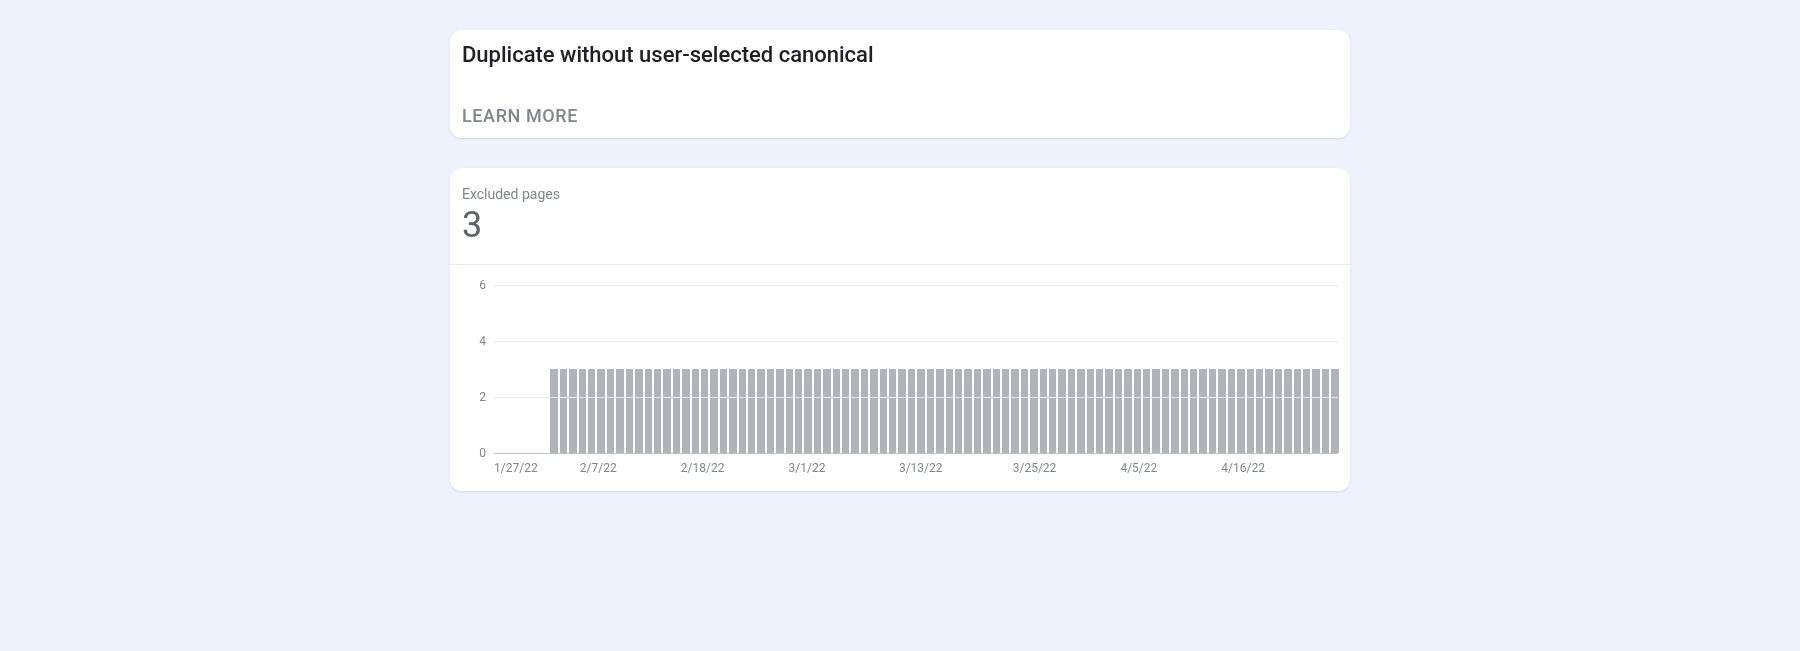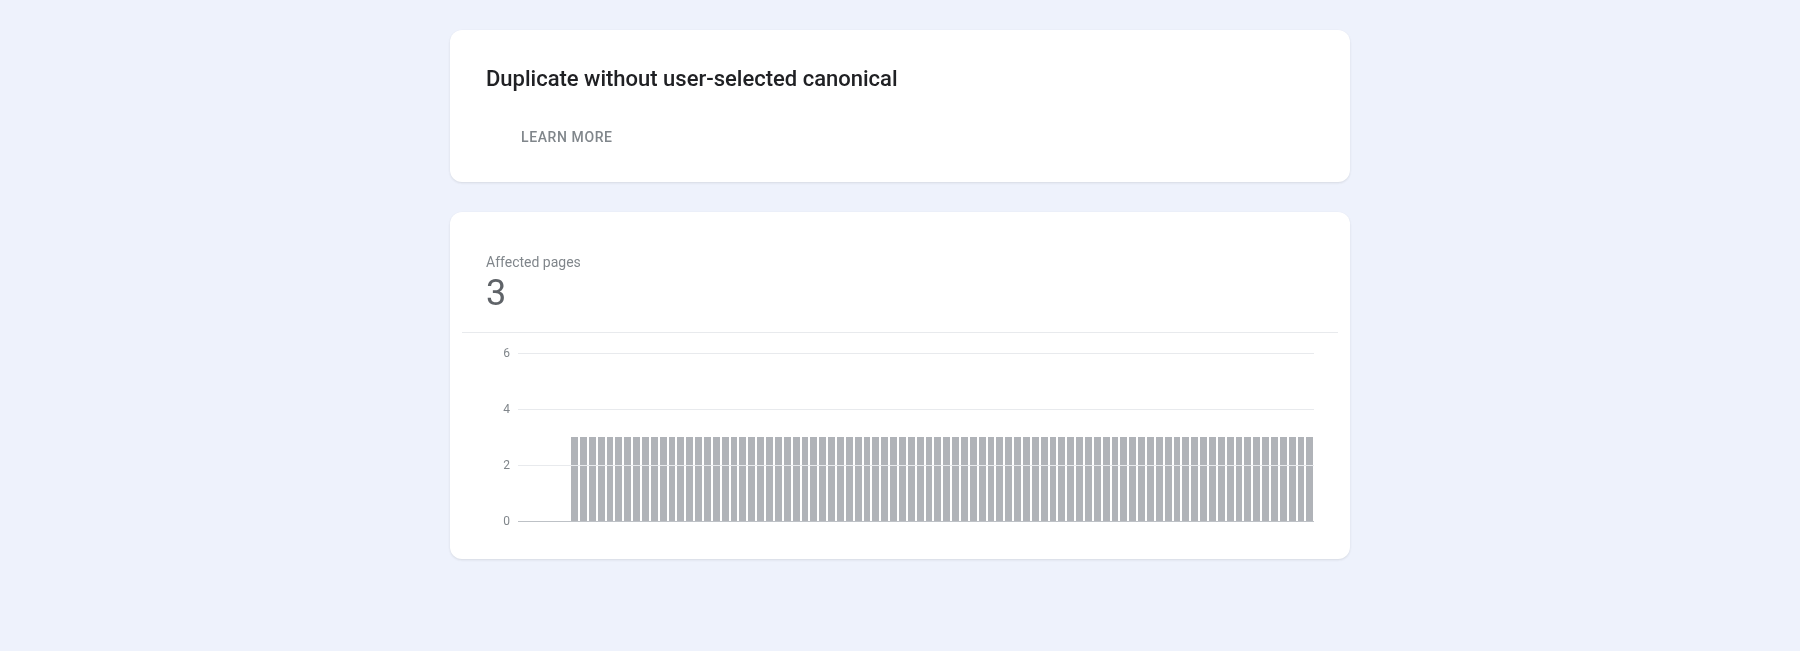--- a/index.html
+++ b/index.html
@@ -12,45 +12,44 @@
     }
     .center-col {
       width: 900px;
       margin: 0 auto;
       padding-top: 30px;
     }
     .card {
       background: #fff;
       border-radius: 12px;
       box-shadow: 0 1px 2px rgba(60,64,67,.08), 0 1px 3px rgba(60,64,67,.06);
-      padding: 36px;
+      padding: 12px;
       overflow: hidden;
     }
     .card + .card { margin-top: 30px; }
 
     .title {
       font-size: 22px;
       font-weight: 500;
       color: #202124;
       letter-spacing: 0;
     }
     .status {
       margin-top: 4px;
       font-size: 16px;
       color: #5f6368;
     }
     .learn-more {
       margin-top: 38px;
-      font-size: 14px;
+      font-size: 18px;
       font-weight: 500;
       letter-spacing: .6px;
       color: #80868b;
       cursor: pointer;
       display: inline-block;
-      margin-left: 35px;
     }
 
     .metric-label {
       font-size: 14px;
       color: #80868b;
       margin-top: 6px;
     }
     .metric-value {
       font-size: 36px;
       color: #5f6368;
@@ -132,21 +131,21 @@
 <body>
 
 <div class="center-col">
 
   <div class="card">
     <div class="title">Duplicate without user-selected canonical</div>
     <div class="learn-more">LEARN MORE</div>
   </div>
 
   <div class="card second-card">
-    <div class="metric-label">Affected pages</div>
+    <div class="metric-label">Excluded pages</div>
     <div class="metric-value">3</div>
     <hr class="hr">
 
     <div class="chart-wrap" id="chart">
       <div class="plot" id="plot" style="top: 10px; bottom: 22px;">
         <div class="bars" id="bars">
             <div class="bar-slot">
               <div class="bar" style="height: 0px;"></div>
             </div>
             <div class="bar-slot">
@@ -411,20 +410,30 @@
               <div class="bar" style="height: 84px;"></div>
             </div>
             <div class="bar-slot">
               <div class="bar" style="height: 84px;"></div>
             </div>
             <div class="bar-slot">
               <div class="bar" style="height: 84px;"></div>
             </div>
           </div>
       </div>
+      <div class="xaxis" id="xaxis">
+          <div class="x-tick" style="left: 0%; transform: translateX(0px);">1/27/22</div>
+          <div class="x-tick" style="left: 12.3596%;">2/7/22</div>
+          <div class="x-tick" style="left: 24.7191%;">2/18/22</div>
+          <div class="x-tick" style="left: 37.0787%;">3/1/22</div>
+          <div class="x-tick" style="left: 50.5618%;">3/13/22</div>
+          <div class="x-tick" style="left: 64.0449%;">3/25/22</div>
+          <div class="x-tick" style="left: 76.4045%;">4/5/22</div>
+          <div class="x-tick" style="left: 88.764%;">4/16/22</div>
+        </div>
     <div class="y-tick" style="top: 178px;">0</div>
         <div class="baseline" style="top: 178px;"></div>
         <div class="y-tick" style="top: 122px;">2</div>
         <div class="gridline" style="top: 122px;"></div>
         <div class="y-tick" style="top: 66px;">4</div>
         <div class="gridline" style="top: 66px;"></div>
         <div class="y-tick" style="top: 10px;">6</div>
         <div class="gridline" style="top: 10px;"></div>
       </div>
   </div>

